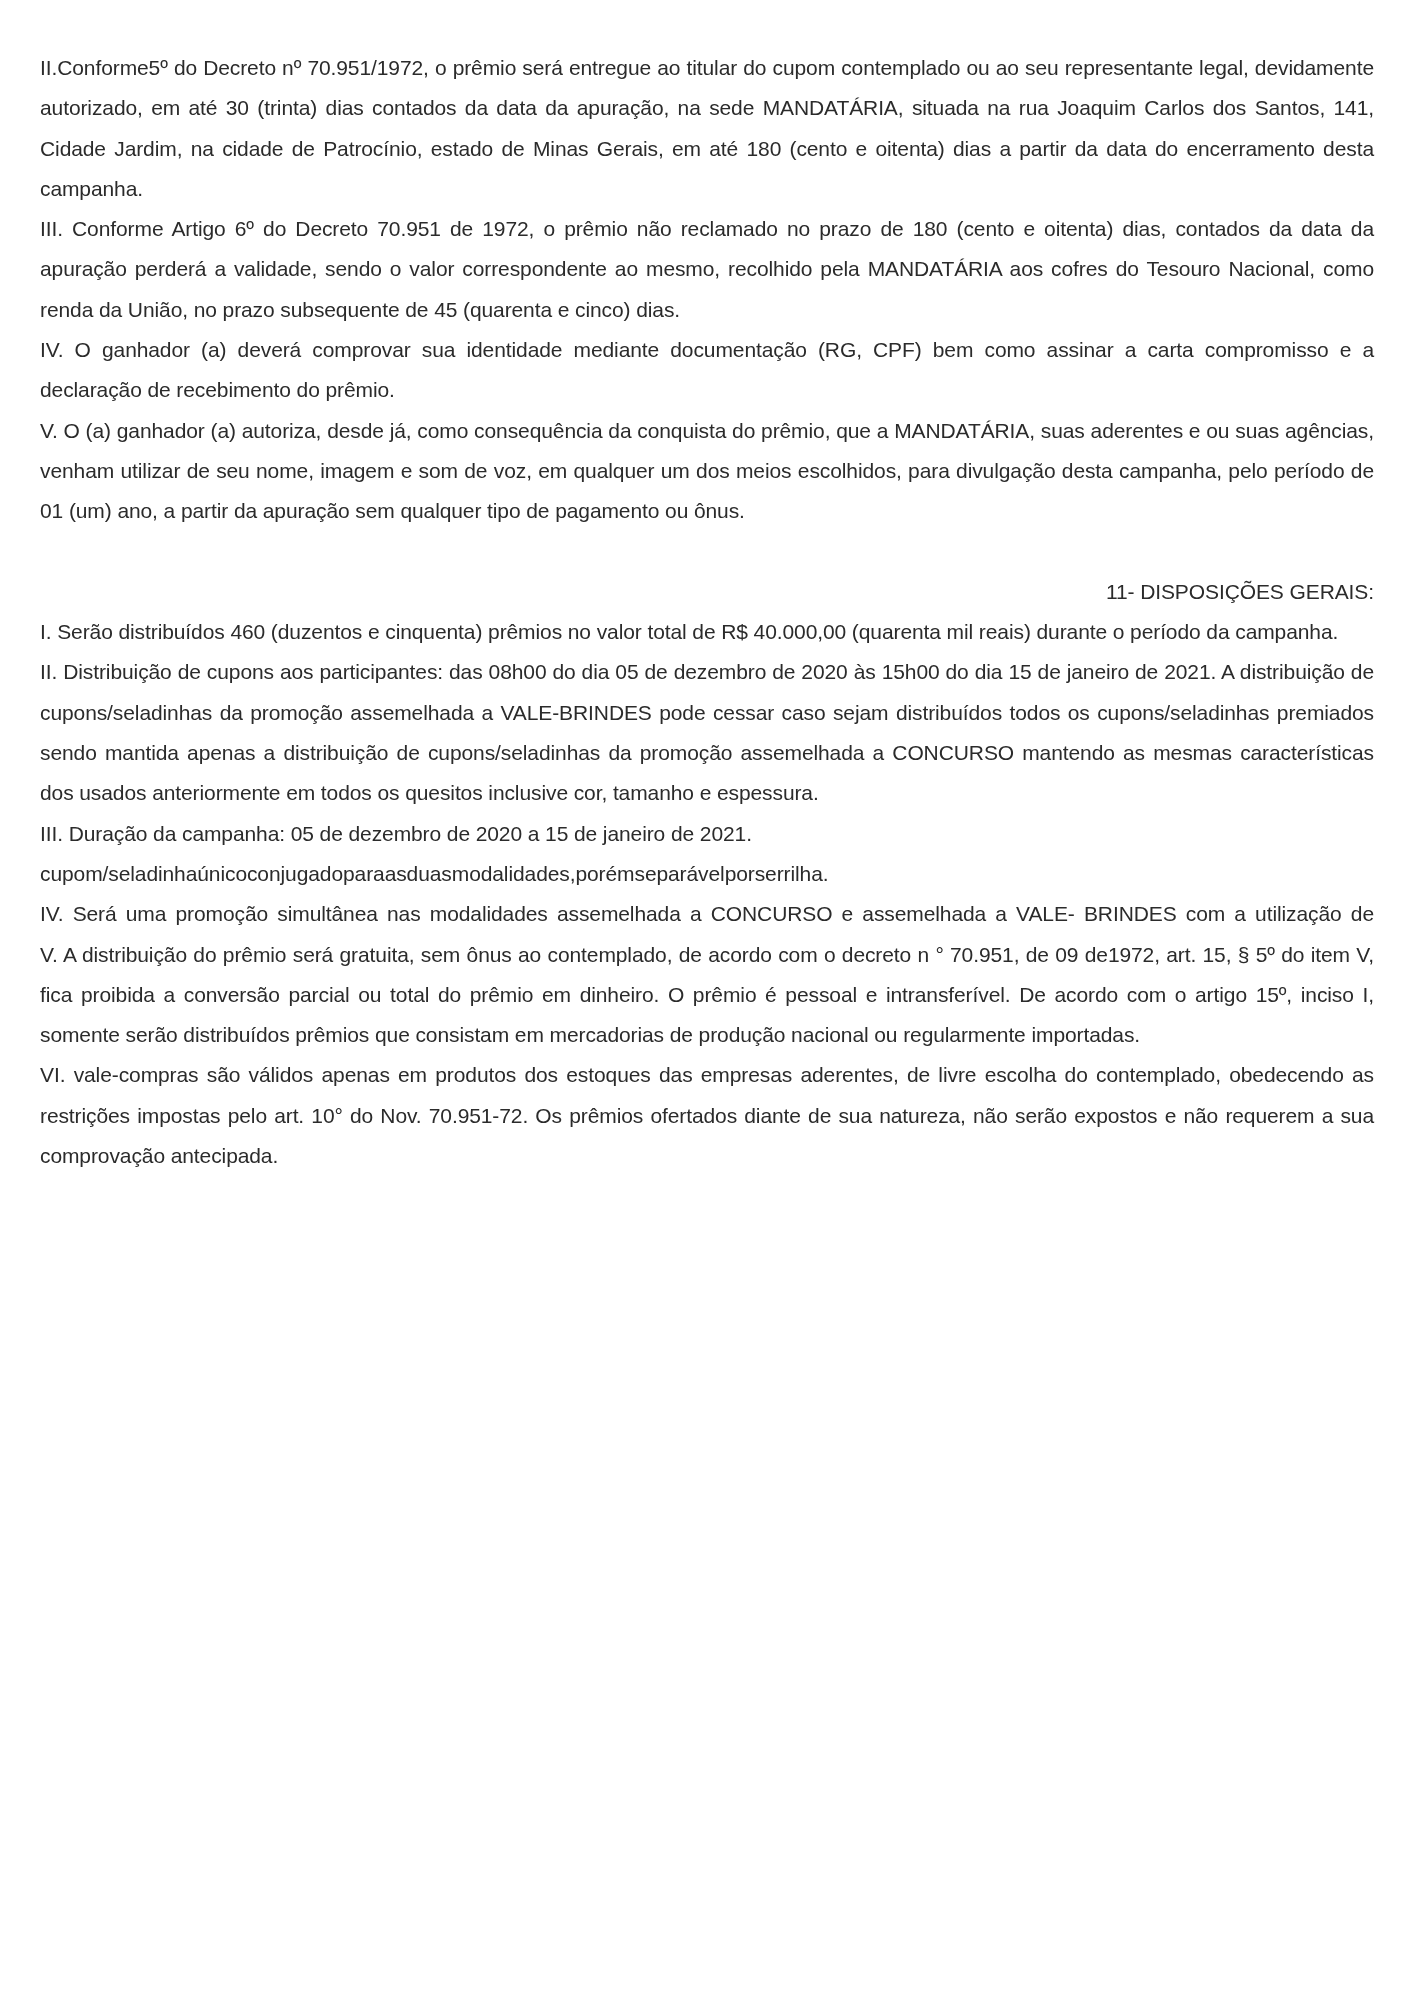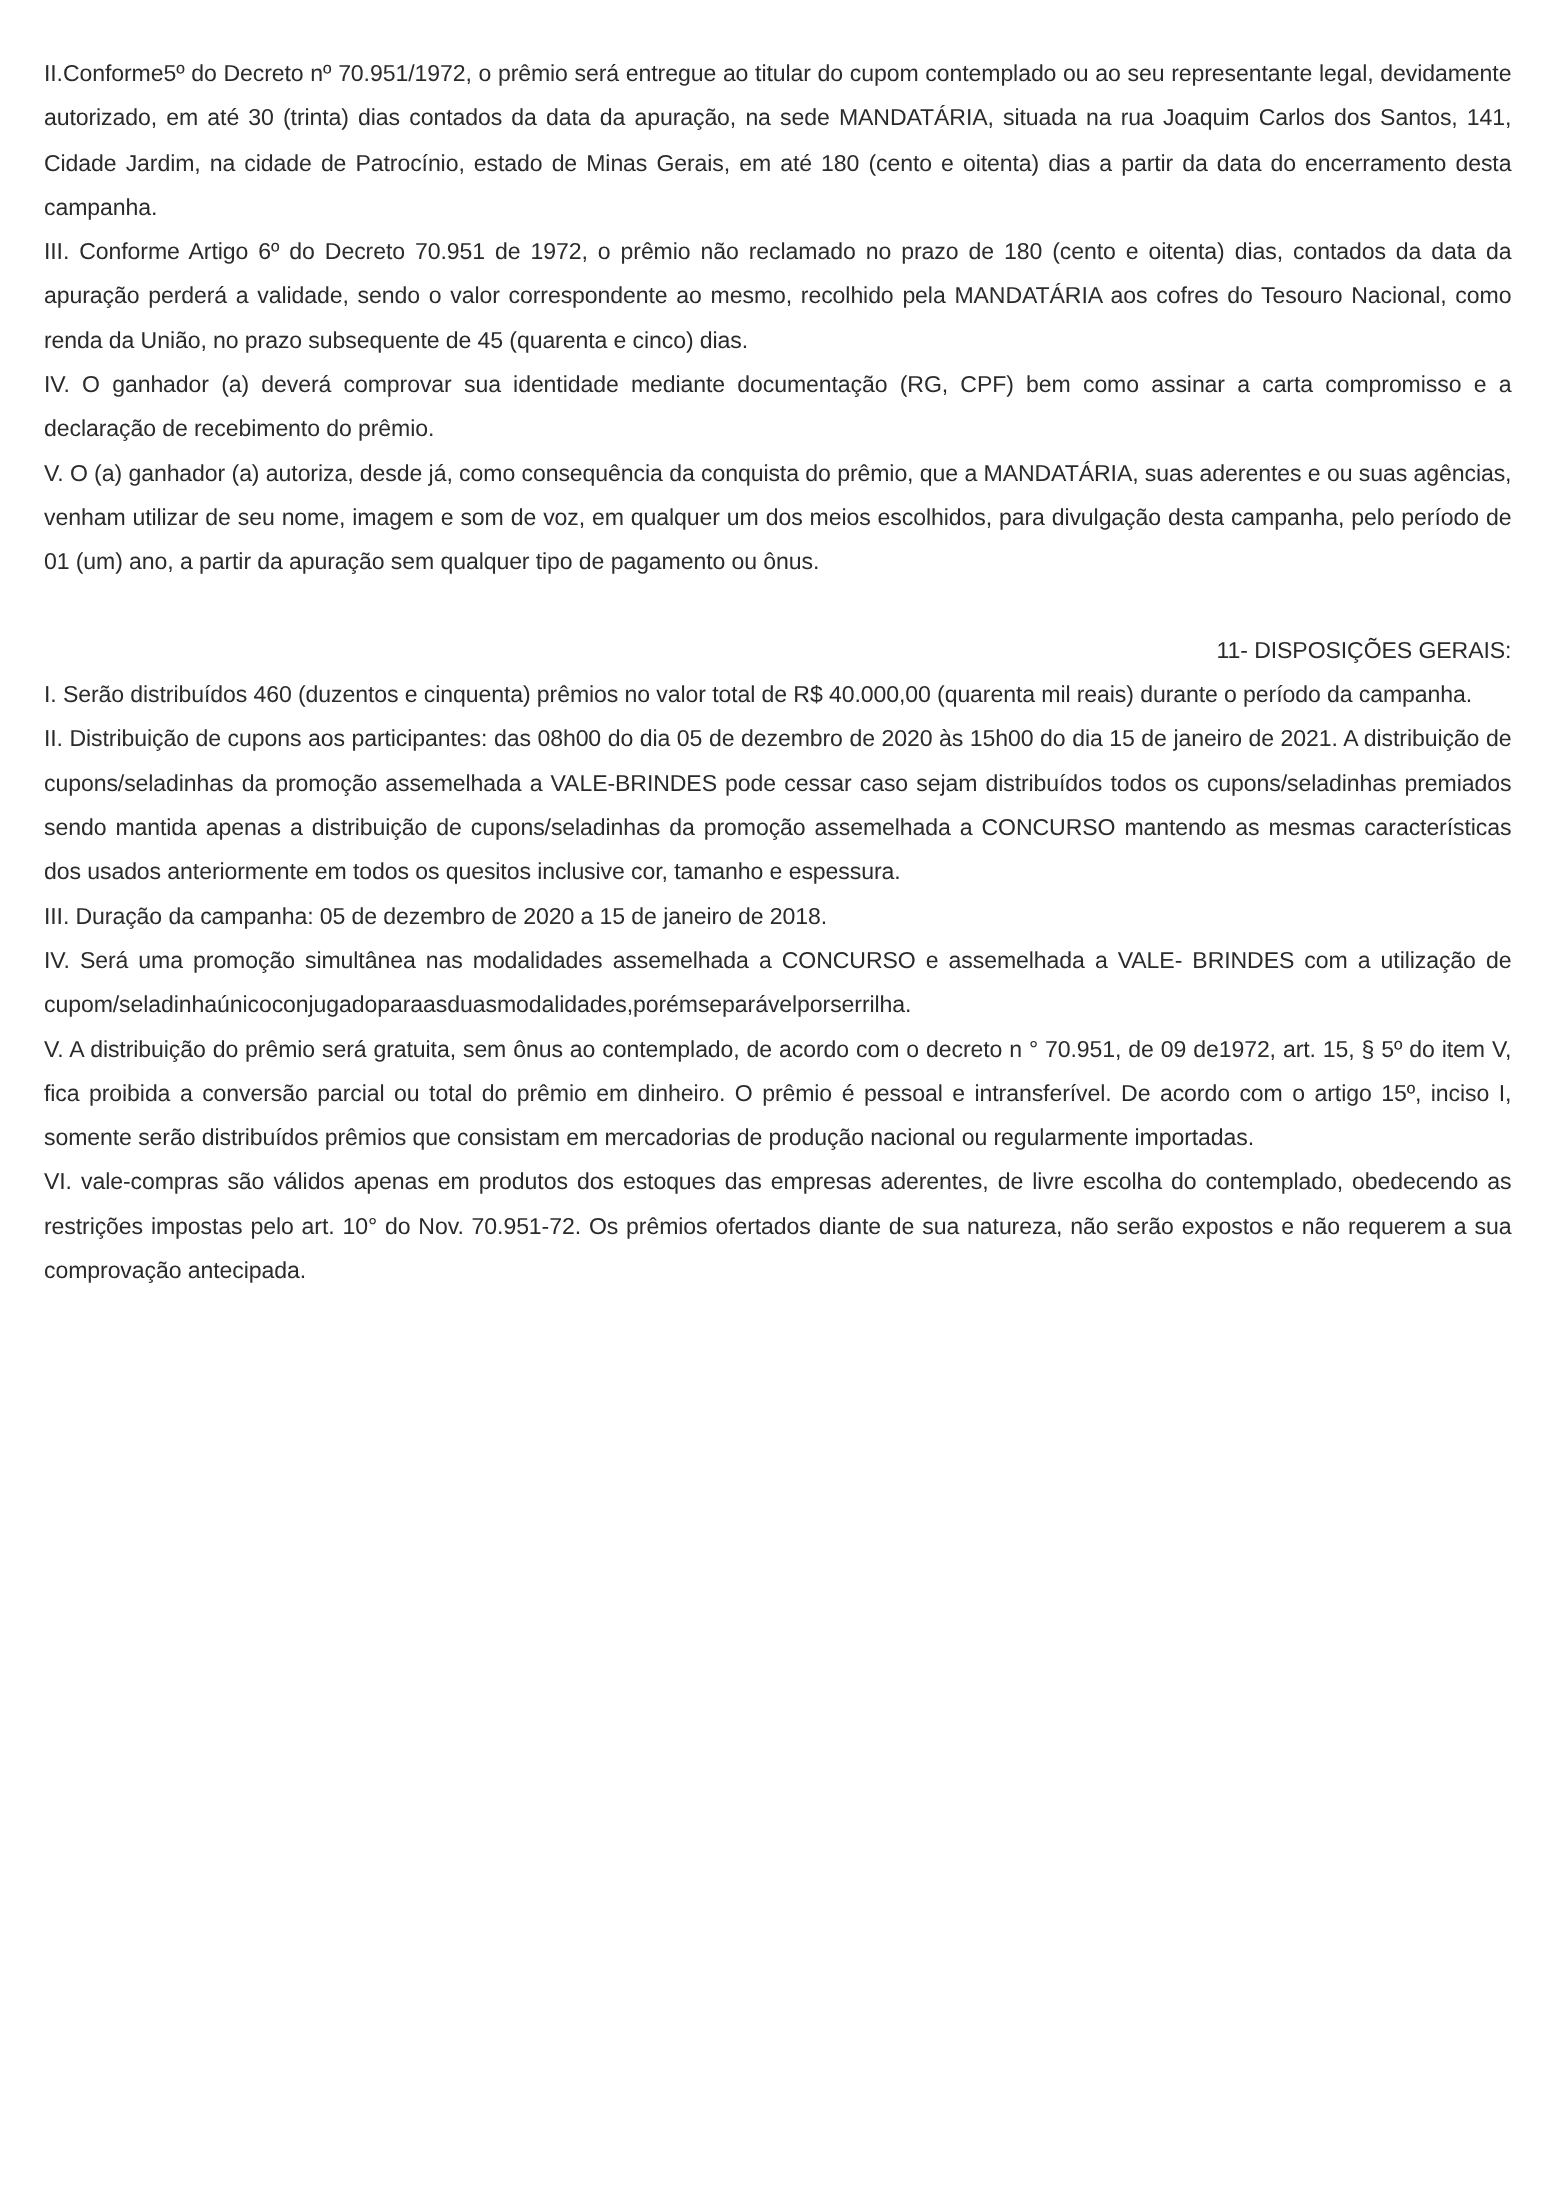--- a/index.html
+++ b/index.html
@@ -67,24 +67,24 @@
     <p class="para">V. O (a) ganhador (a) autoriza, desde já, como consequência da conquista do prêmio, que a MANDATÁRIA, suas aderentes e ou suas agências, venham utilizar de seu nome, imagem e som de voz, em qualquer um dos meios escolhidos, para divulgação desta campanha, pelo período de 01 (um) ano, a partir da apuração sem qualquer tipo de pagamento ou ônus.</p>
 
     <div class="blank-line"></div>
 
     <p class="heading">11- DISPOSIÇÕES GERAIS:</p>
 
     <p class="para">I. Serão distribuídos 460 (duzentos e cinquenta) prêmios no valor total de R$ 40.000,00 (quarenta mil reais) durante o período da campanha.</p>
 
     <p class="para">II. Distribuição de cupons aos participantes: das 08h00 do dia 05 de dezembro de 2020 às 15h00 do dia 15 de janeiro de 2021. A distribuição de cupons/seladinhas da promoção assemelhada a VALE-BRINDES pode cessar caso sejam distribuídos todos os cupons/seladinhas premiados sendo mantida apenas a distribuição de cupons/seladinhas da promoção assemelhada a CONCURSO mantendo as mesmas características dos usados anteriormente em todos os quesitos inclusive cor, tamanho e espessura.</p>
 
-    <p class="para">III. Duração da campanha: 05 de dezembro de 2020 a 15 de janeiro de 2018.</p>
+    <p class="para">III. Duração da campanha: 05 de dezembro de 2020 a 15 de janeiro de 2021.</p>
+
+    <p class="para nowrap-run">cupom/seladinhaúnicoconjugadoparaasduasmodalidades,porémseparávelporserrilha.</p>
 
     <p class="para justify-all">IV. Será uma promoção simultânea nas modalidades assemelhada a CONCURSO e assemelhada a VALE- BRINDES com a utilização de</p>
-
-    <p class="para nowrap-run">cupom/seladinhaúnicoconjugadoparaasduasmodalidades,porémseparávelporserrilha.</p>
 
     <p class="para">V. A distribuição do prêmio será gratuita, sem ônus ao contemplado, de acordo com o decreto n ° 70.951, de 09 de1972, art. 15, § 5º do item V, fica proibida a conversão parcial ou total do prêmio em dinheiro. O prêmio é pessoal e intransferível. De acordo com o artigo 15º, inciso I, somente serão distribuídos prêmios que consistam em mercadorias de produção nacional ou regularmente importadas.</p>
 
     <p class="para">VI. vale-compras são válidos apenas em produtos dos estoques das empresas aderentes, de livre escolha do contemplado, obedecendo as restrições impostas pelo art. 10° do Nov. 70.951-72. Os prêmios ofertados diante de sua natureza, não serão expostos e não requerem a sua comprovação antecipada.</p>
 
   </div>
 </div>
 
 </body></html>

